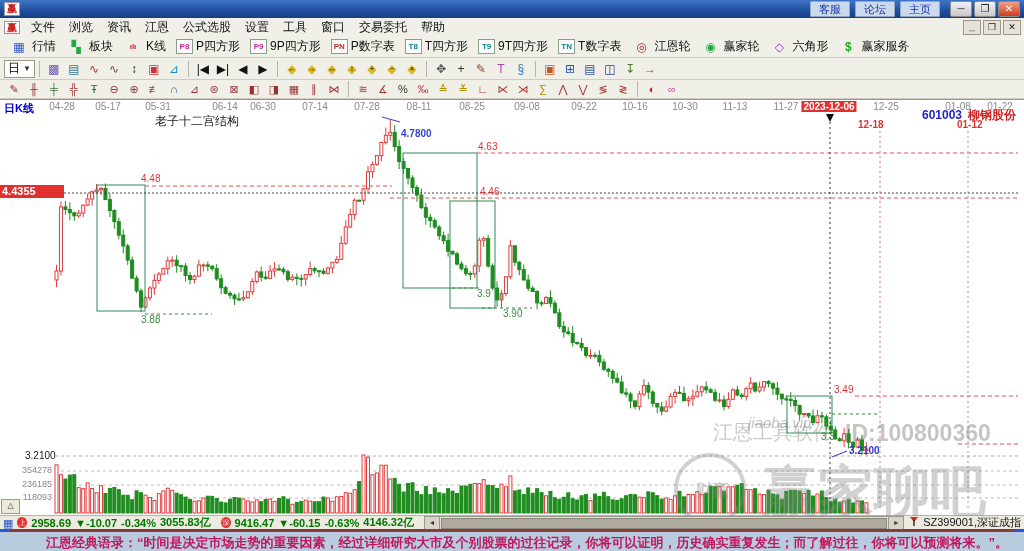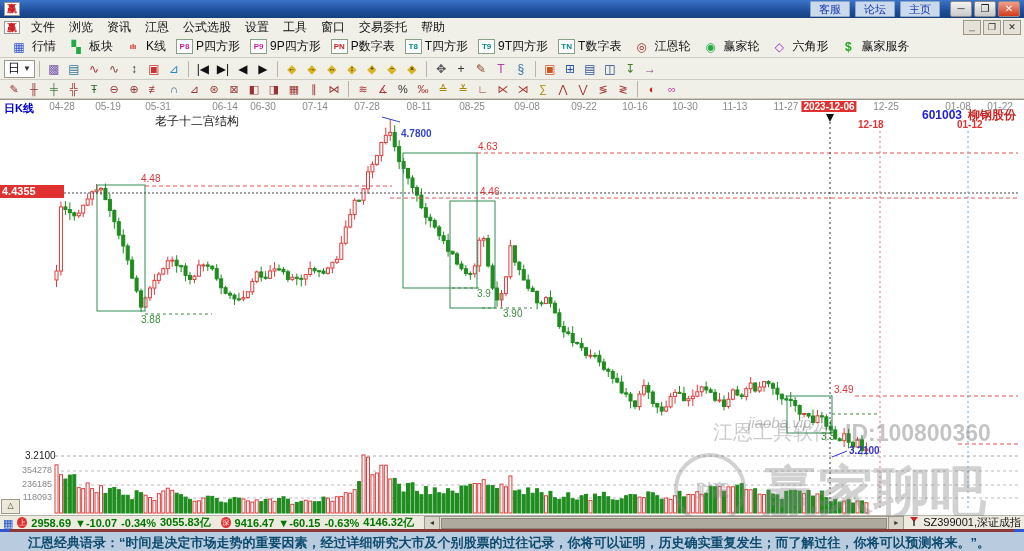--- a/index.html
+++ b/index.html
@@ -74,21 +74,21 @@
      line-height:11px;text-align:center;color:#333;cursor:pointer;}
   .strack{flex:1;height:12px;background:#E4E0D4;border-top:1px solid #9B978C;border-bottom:1px solid #9B978C;position:relative;}
   .sthumb{position:absolute;left:1px;top:1px;height:9px;width:99%;background:#AEAA9E;border:1px solid #8C887C;}
   .rlabel{font-size:11px;color:#111;white-space:nowrap;cursor:pointer;}
   .antwrap{margin-left:auto;display:flex;align-items:center;gap:3px;}
   
   .quotebar{position:absolute;left:0;top:529px;width:1024px;height:22px;background:#B9CBDF;}
   .qstrip{position:absolute;left:0;top:0;width:1024px;height:3px;background:#8B3A3A;}
   .qcapL,.qcapR{position:absolute;top:0;width:10px;height:3px;background:#3355CC;}
   .qcapL{left:0;} .qcapR{right:0;}
-  .qtext{position:absolute;left:28px;top:5px;font-size:13px;font-weight:bold;color:#0c4a6e;white-space:nowrap;}
+  .qtext{position:absolute;left:46px;top:5px;font-size:13px;font-weight:bold;color:#be185d;white-space:nowrap;}
 </style>
 </head>
 <body>
 
 <div class="app">
 
   <div class="titlebar">
     <span class="appicon">赢</span>
     <span class="winbtns" id="tbbtns">
         <span class="tbbtn">客服</span>
@@ -251,21 +251,21 @@
       <span class="ico" style="color: rgb(170, 51, 51); font-size: 11px;">≶</span>
       <span class="ico" style="color: rgb(170, 51, 51); font-size: 11px;">≷</span>
       <span class="sep"></span>
       <span class="ico" style="color: rgb(204, 34, 34); font-size: 11px;">◐</span>
       <span class="ico" style="color: rgb(204, 68, 170); font-size: 11px;">∞</span>
     </div>
 
   <div class="chart">
     <div class="datebar" id="dates">
         <span class="dlab" style="left: 62px;">04-28</span>
-        <span class="dlab" style="left: 108px;">05-19</span>
+        <span class="dlab" style="left: 108px;">05-17</span>
         <span class="dlab" style="left: 158px;">05-31</span>
         <span class="dlab" style="left: 225px;">06-14</span>
         <span class="dlab" style="left: 263px;">06-30</span>
         <span class="dlab" style="left: 315px;">07-14</span>
         <span class="dlab" style="left: 367px;">07-28</span>
         <span class="dlab" style="left: 419px;">08-11</span>
         <span class="dlab" style="left: 472px;">08-25</span>
         <span class="dlab" style="left: 527px;">09-08</span>
         <span class="dlab" style="left: 584px;">09-22</span>
         <span class="dlab" style="left: 635px;">10-16</span>

